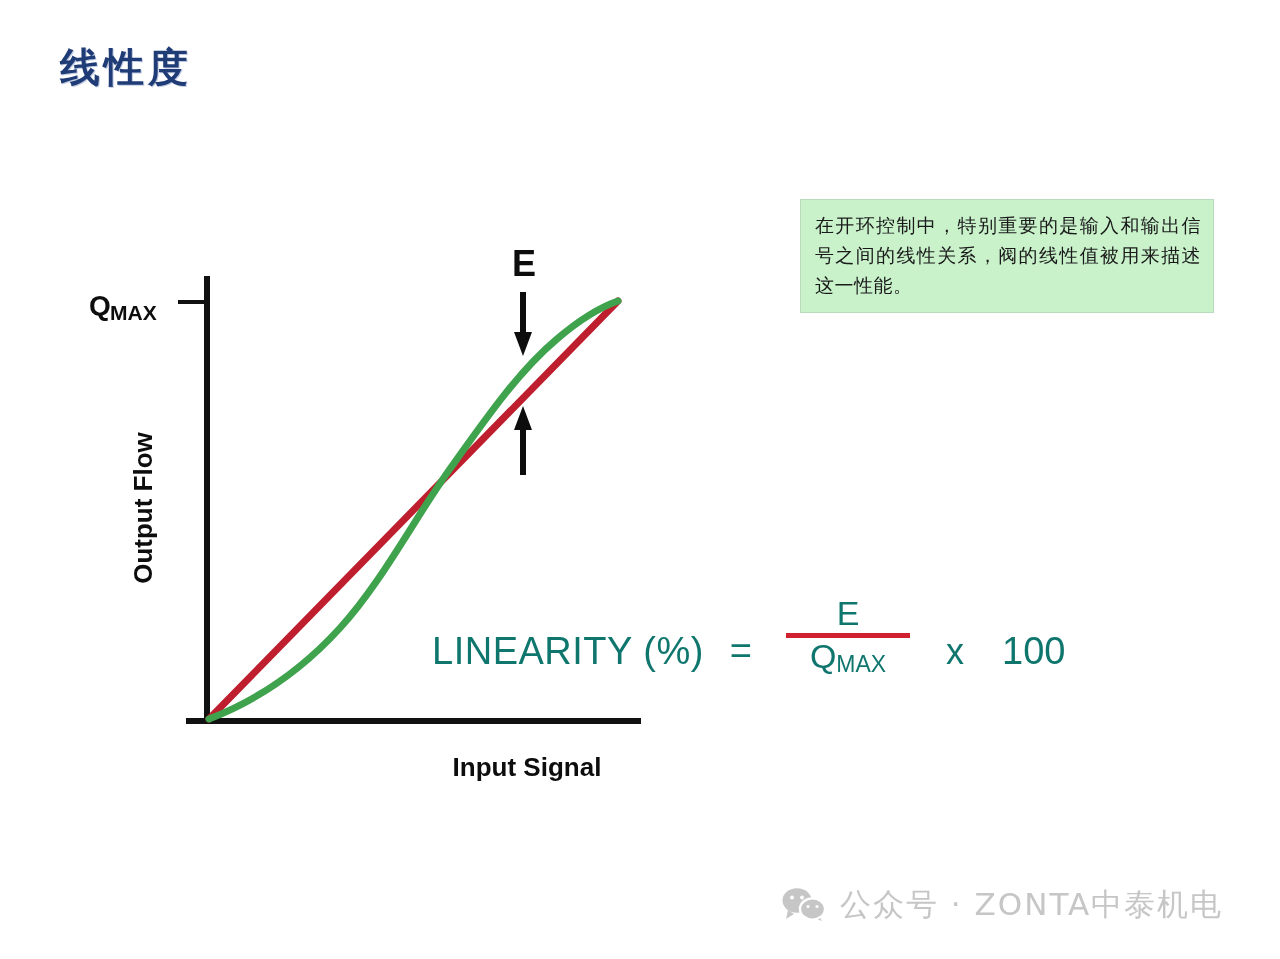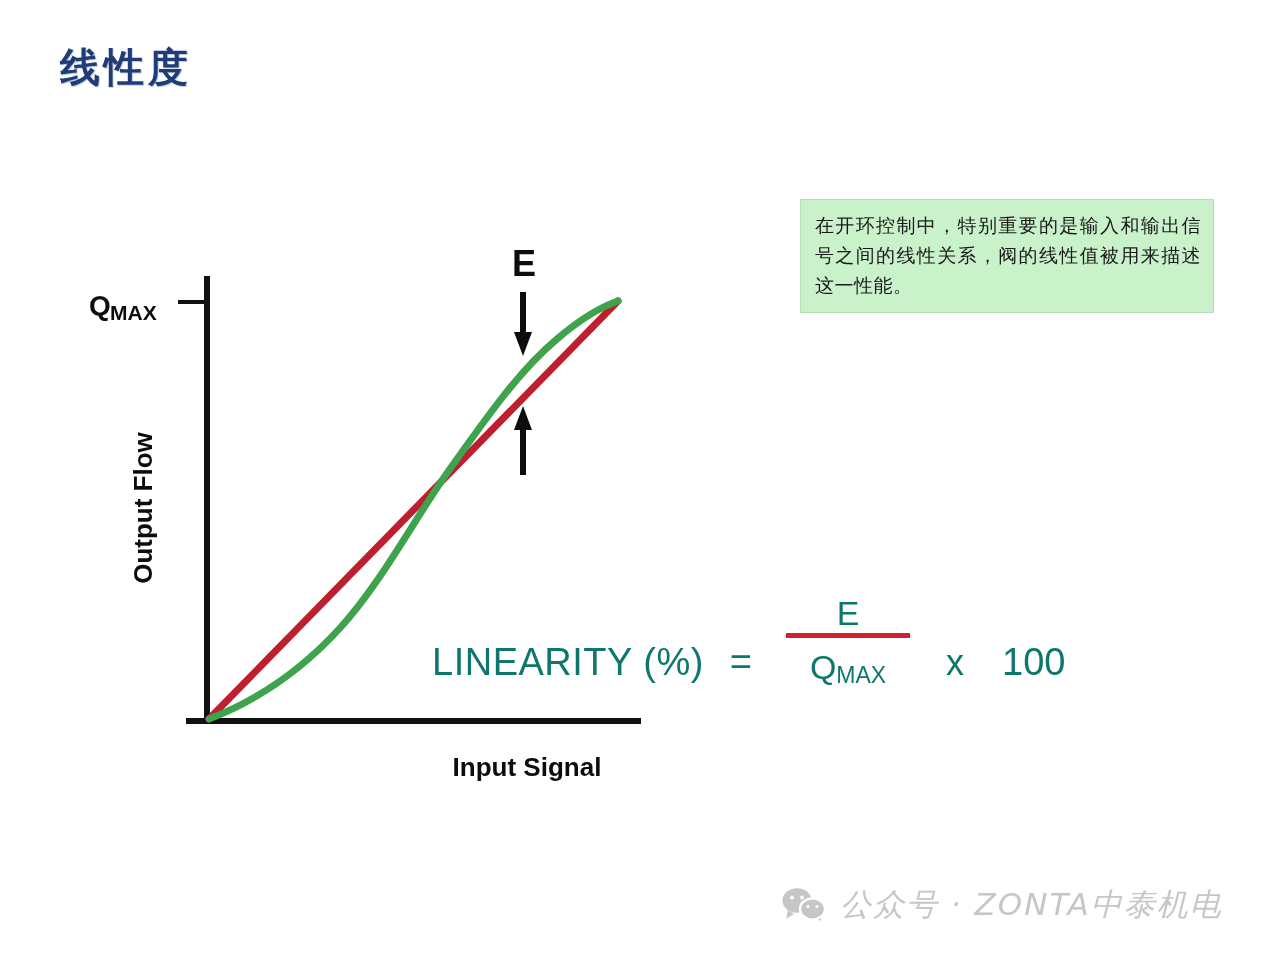--- a/index.html
+++ b/index.html
@@ -97,21 +97,21 @@
     font-size: 34px;
     padding-bottom: 3px;
   }
   #fraction-bar {
     width: 124px;
     height: 5px;
     background: #D1202F;
   }
   #fraction-den {
     font-size: 34px;
-    padding-top: 12px;
+    padding-top: 1px;
   }
   #fraction-den .sub {
     font-size: 23px;
     vertical-align: baseline;
     position: relative;
     top: 4px;
   }
   #formula-times {
     font-size: 36px;
     margin-left: 36px;
@@ -122,21 +122,20 @@
   }
 
   
   #footer {
     position: absolute;
     left: 782px;
     top: 884px;
     display: flex;
     align-items: center;
     color: #C6C6C6;
-    font-style: italic;
   }
   #wechat-icon { margin-right: 14px; display: block; }
   #footer-text {
     font-family: "DejaVu Sans", "Liberation Sans", sans-serif;
     font-size: 31px;
     letter-spacing: 2px;
     color: #C6C6C6;
     white-space: nowrap;
   }
 </style>

